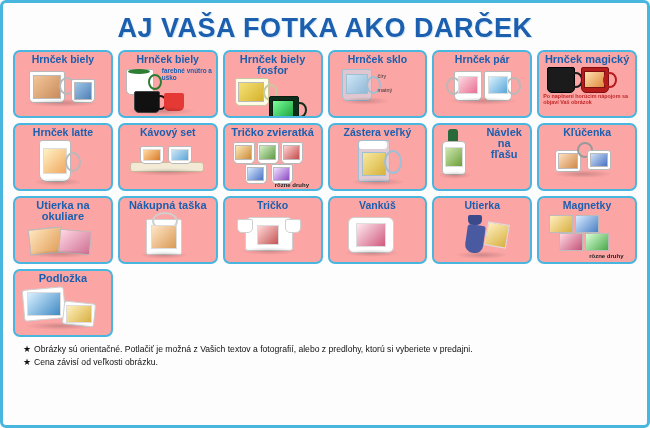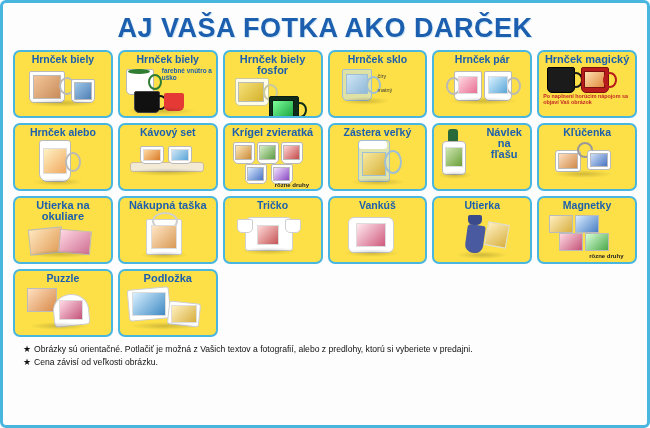--- a/index.html
+++ b/index.html
@@ -36,21 +36,21 @@
   .grid {
     display: grid;
     grid-template-columns: repeat(6, 1fr);
     grid-template-rows: repeat(4, 68px);
     gap: 5px 5px;
     padding: 0 4px;
   }
   .cell {
     border: 2px solid #49b6e0;
     border-radius: 7px;
-    background: #fde047;
+    background: #fca5a5;
     position: relative;
     overflow: hidden;
     display: flex;
     flex-direction: column;
     align-items: center;
     padding-top: 2px;
     box-sizing: border-box;
   }
   .cell-label {
     color: #1b5fae;
@@ -189,21 +189,21 @@
         <div class="mug" style="left:8px;top:2px;width:26px;height:24px;background:#1b1b1b;border:1px solid #000;"></div>
         <div class="mug-handle" style="left:30px;top:7px;width:10px;height:12px;border-color:#1b1b1b;"></div>
         <div class="mug" style="left:42px;top:2px;width:26px;height:24px;background:#b71c1c;border:1px solid #7e1010;"></div>
         <div class="photo" style="left:45px;top:6px;width:19px;height:15px;background:linear-gradient(135deg,#ffe0b2,#e08a3c);border-color:#7e1010;"></div>
         <div class="mug-handle" style="left:64px;top:7px;width:10px;height:12px;border-color:#b71c1c;"></div>
         <div class="note red" style="left:4px;top:28px;width:86px;">Po naplnení horúcim nápojom sa objaví Vaš obrázok</div>
       </div>
     </div>
 
     <div class="cell">
-      <div class="cell-label">Hrnček alebo</div>
+      <div class="cell-label">Hrnček latte</div>
       <div class="art">
         <div class="mug" style="left:24px;top:2px;width:30px;height:40px;background:#ffffff;border:1px solid #b9b9b9;border-radius:3px 3px 8px 8px;"></div>
         <div class="photo" style="left:28px;top:10px;width:22px;height:24px;background:linear-gradient(135deg,#fff2c4,#f0a860);border-color:#ddd;"></div>
         <div class="mug-handle" style="left:50px;top:14px;width:12px;height:16px;border-color:#b9b9b9;"></div>
         <div class="shadow" style="left:18px;top:40px;width:50px;height:8px;"></div>
       </div>
     </div>
 
     <div class="cell">
       <div class="cell-label">Kávový set</div>
@@ -211,21 +211,21 @@
         <div class="mug" style="left:10px;top:24px;width:72px;height:8px;background:#f3ead6;border:1px solid #cbbd9c;border-radius:3px;"></div>
         <div class="mug" style="left:20px;top:8px;width:22px;height:16px;background:#ffffff;border:1px solid #b9b9b9;"></div>
         <div class="mug" style="left:48px;top:8px;width:22px;height:16px;background:#ffffff;border:1px solid #b9b9b9;"></div>
         <div class="photo" style="left:23px;top:11px;width:16px;height:10px;background:linear-gradient(135deg,#ffd9a0,#d97b2a);border-color:#ddd;"></div>
         <div class="photo" style="left:51px;top:11px;width:16px;height:10px;background:linear-gradient(135deg,#cfe6f5,#5aa6d8);border-color:#ddd;"></div>
         <div class="shadow" style="left:8px;top:30px;width:78px;height:8px;"></div>
       </div>
     </div>
 
     <div class="cell">
-      <div class="cell-label small">Krígel zvieratká</div>
+      <div class="cell-label small">Tričko zvieratká</div>
       <div class="art">
         <div class="mug" style="left:8px;top:4px;width:20px;height:20px;background:#ffffff;border:1px solid #b9b9b9;"></div>
         <div class="mug" style="left:32px;top:4px;width:20px;height:20px;background:#ffffff;border:1px solid #b9b9b9;"></div>
         <div class="mug" style="left:56px;top:4px;width:20px;height:20px;background:#ffffff;border:1px solid #b9b9b9;"></div>
         <div class="mug" style="left:20px;top:26px;width:20px;height:18px;background:#ffffff;border:1px solid #b9b9b9;"></div>
         <div class="mug" style="left:46px;top:26px;width:20px;height:18px;background:#ffffff;border:1px solid #b9b9b9;"></div>
         <div class="photo" style="left:10px;top:7px;width:15px;height:13px;background:linear-gradient(135deg,#ffe9b8,#c98a3a);"></div>
         <div class="photo" style="left:34px;top:7px;width:15px;height:13px;background:linear-gradient(135deg,#d8f0c8,#5d9b45);"></div>
         <div class="photo" style="left:58px;top:7px;width:15px;height:13px;background:linear-gradient(135deg,#ffd6d6,#c44a4a);"></div>
         <div class="photo" style="left:22px;top:29px;width:15px;height:12px;background:linear-gradient(135deg,#d9e9ff,#4a74c4);"></div>
@@ -322,29 +322,20 @@
       <div class="cell-label">Magnetky</div>
       <div class="art">
         <div class="photo" style="left:10px;top:4px;width:22px;height:16px;background:linear-gradient(135deg,#ffeec0,#d8b040);"></div>
         <div class="photo" style="left:36px;top:4px;width:22px;height:16px;background:linear-gradient(135deg,#d8ecff,#4a7fc4);"></div>
         <div class="photo" style="left:20px;top:22px;width:22px;height:16px;background:linear-gradient(135deg,#ffd8e0,#c4537a);"></div>
         <div class="photo" style="left:46px;top:22px;width:22px;height:16px;background:linear-gradient(135deg,#d8ffd8,#4aa84a);"></div>
         <div class="note dark" style="left:50px;top:42px;">rôzne druhy</div>
       </div>
     </div>
 
-    <div class="cell">
-      <div class="cell-label">Puzzle</div>
-      <div class="art">
-        <div class="photo" style="left:12px;top:4px;width:28px;height:22px;background:linear-gradient(135deg,#ffe0c0,#d88a4a);"></div>
-        <div class="mug" style="left:38px;top:10px;width:34px;height:30px;background:#ffffff;border:1px solid #cfcfcf;border-radius:50% 50% 4px 4px;transform:rotate(-6deg);"></div>
-        <div class="photo" style="left:44px;top:16px;width:22px;height:18px;background:linear-gradient(135deg,#ffd9e6,#c4537a);border-color:#ddd;"></div>
-        <div class="shadow" style="left:14px;top:38px;width:60px;height:8px;"></div>
-      </div>
-    </div>
 
     <div class="cell">
       <div class="cell-label small">Podložka</div>
       <div class="art">
         <div class="mug" style="left:8px;top:4px;width:40px;height:30px;background:#ffffff;border:1px solid #cfcfcf;border-radius:3px;transform:rotate(-5deg);"></div>
         <div class="photo" style="left:12px;top:8px;width:32px;height:22px;background:linear-gradient(135deg,#d8f0ff,#3f8ac4);border-color:#ddd;"></div>
         <div class="mug" style="left:48px;top:18px;width:30px;height:22px;background:#ffffff;border:1px solid #cfcfcf;border-radius:3px;transform:rotate(6deg);"></div>
         <div class="photo" style="left:51px;top:21px;width:24px;height:16px;background:linear-gradient(135deg,#fff0c0,#d8b040);border-color:#ddd;"></div>
         <div class="shadow" style="left:10px;top:38px;width:70px;height:8px;"></div>
       </div>

